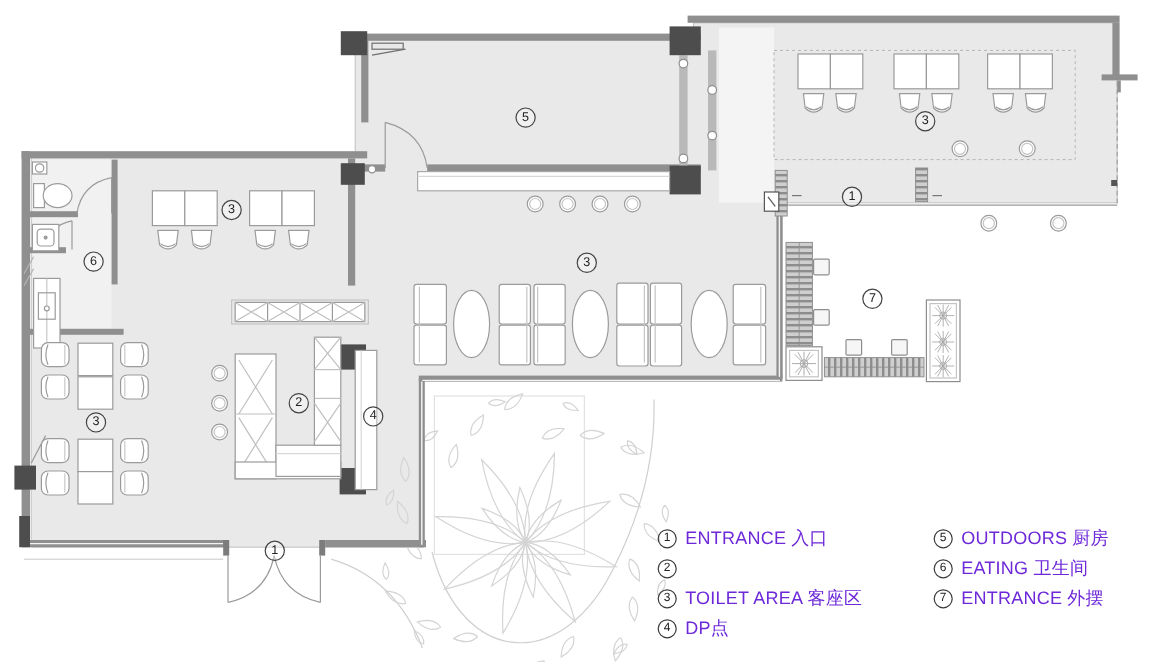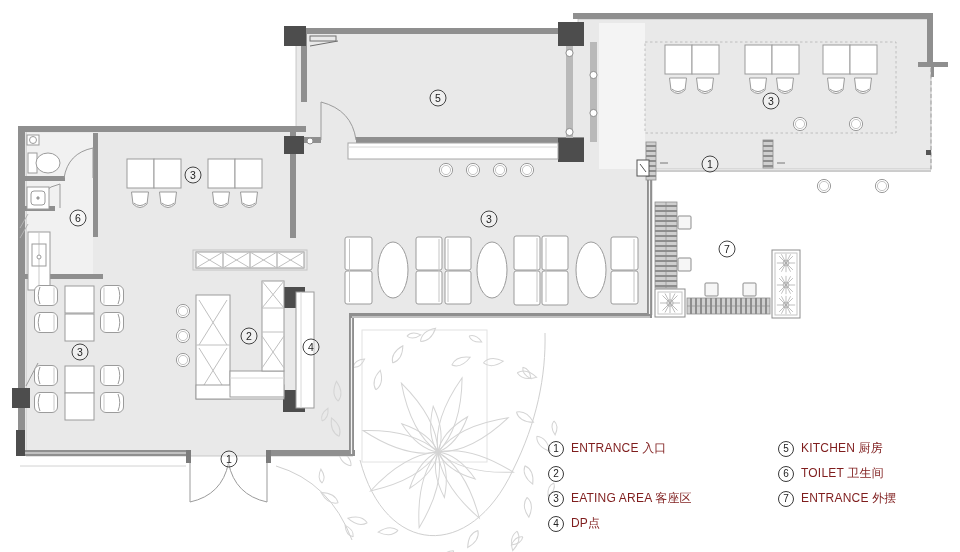--- a/index.html
+++ b/index.html
@@ -10,21 +10,21 @@
   .marker{position:absolute;width:17px;height:17px;border:1.2px solid #444;border-radius:50%;
           box-sizing:border-box;background:rgba(255,255,255,0.35);color:#222;
           font-size:10.5px;line-height:14px;text-align:center;transform:translate(-50%,-50%);}
   
   #legend{position:absolute;left:548px;top:436px;display:flex;gap:34px;color:#2e2e2e;}
   .legend-col{display:flex;flex-direction:column;}
   .legend-row{display:flex;align-items:center;height:25px;white-space:nowrap;}
   .legend-num{display:inline-block;width:16px;height:16px;border:1.2px solid #3a3a3a;border-radius:50%;
               box-sizing:border-box;font-size:10px;line-height:13.5px;text-align:center;color:#222;
               margin-right:7px;flex:0 0 auto;}
-  .legend-text{font-size:12px;letter-spacing:.2px;color:#7f1d1d;}
+  .legend-text{font-size:15px;letter-spacing:.2px;color:#6d28d9;}
   .legend-col.second{min-width:150px;}
   .legend-col.first{min-width:196px;}
 </style>
 </head>
 <body>
 
 <div id="stage">
 
 <svg id="plan-svg" width="960" height="552" viewBox="0 0 960 552">
   <defs>
@@ -413,35 +413,35 @@
   <div class="legend-col first" id="legend-col1">
         <div class="legend-row">
           <span class="legend-num">1</span>
           <span class="legend-text">ENTRANCE 入口</span>
         </div>
         <div class="legend-row">
           <span class="legend-num">2</span>
         </div>
         <div class="legend-row">
           <span class="legend-num">3</span>
-          <span class="legend-text">EATING AREA 客座区</span>
+          <span class="legend-text">TOILET AREA 客座区</span>
         </div>
         <div class="legend-row">
           <span class="legend-num">4</span>
           <span class="legend-text">DP点</span>
         </div>
       </div>
   <div class="legend-col second" id="legend-col2">
         <div class="legend-row">
           <span class="legend-num">5</span>
-          <span class="legend-text">KITCHEN 厨房</span>
+          <span class="legend-text">OUTDOORS 厨房</span>
         </div>
         <div class="legend-row">
           <span class="legend-num">6</span>
-          <span class="legend-text">TOILET 卫生间</span>
+          <span class="legend-text">EATING 卫生间</span>
         </div>
         <div class="legend-row">
           <span class="legend-num">7</span>
           <span class="legend-text">ENTRANCE 外摆</span>
         </div>
       </div>
 </div>
 
 </div>
 

